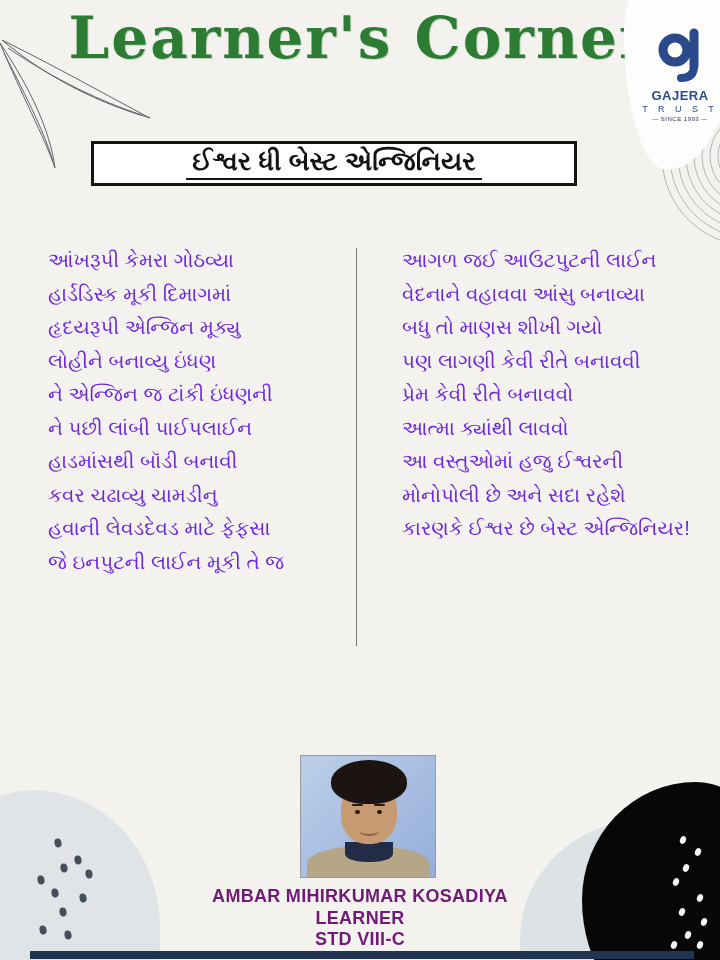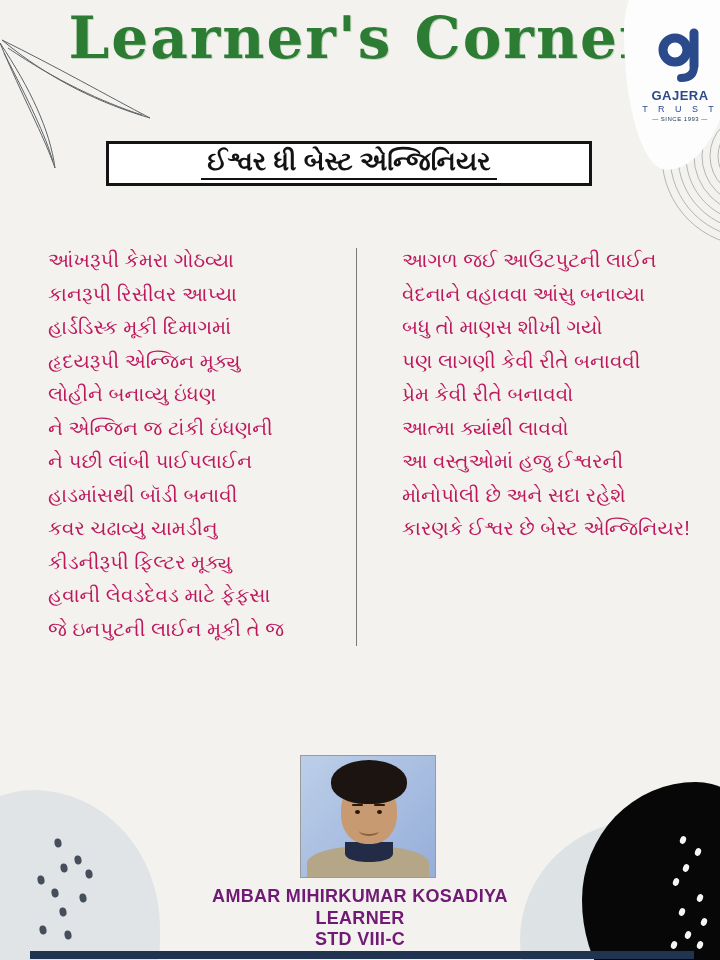--- a/index.html
+++ b/index.html
@@ -28,34 +28,34 @@
   .logo-shield{
     position:absolute;top:-44px;right:-16px;width:112px;height:214px;
     background:#fdfdfd;border-radius:48% 52% 62% 38% / 35% 35% 65% 65%;
   }
   .logo-inner{position:absolute;left:0;top:72px;width:100%;text-align:center;}
   .logo-name{font-size:13px;font-weight:bold;color:#2b4a8b;letter-spacing:.5px;margin-top:2px;}
   .logo-trust{font-size:9px;color:#2b4a8b;letter-spacing:4px;margin-top:1px;}
   .logo-since{font-size:6px;color:#1d3050;letter-spacing:.5px;margin-top:2px;}
   
   .poem-title-box{
-    position:absolute;left:106px;top:141px;width:486px;height:45px;
+    position:absolute;left:91px;top:141px;width:486px;height:45px;
     background:#fff;border:3px solid #141414;box-sizing:border-box;
     display:flex;align-items:center;justify-content:center;
   }
   .poem-title-box span{
     font-size:26px;font-weight:bold;color:#131313;
     border-bottom:2px solid #131313;padding:0 6px 2px 6px;line-height:1.1;
   }
   
   .poem{position:absolute;top:244px;left:0;width:720px;height:410px;}
   .col{position:absolute;top:0;}
   .col-left{left:48px;width:300px;}
   .col-right{left:402px;width:330px;}
-  .pl{height:33.5px;line-height:33.5px;font-size:20px;color:#be185d;white-space:nowrap;}
+  .pl{height:33.5px;line-height:33.5px;font-size:20px;color:#6d28d9;white-space:nowrap;}
   .divider{position:absolute;left:356px;top:4px;width:1px;height:398px;background:#7a7a7a;}
   
   .photo{
     position:absolute;left:300px;top:755px;width:136px;height:123px;
     border:1px solid #9a9a9a;box-sizing:border-box;overflow:hidden;
     background:linear-gradient(135deg,#bccfe9 0%,#96aed9 100%);
   }
   .photo .shirt{position:absolute;left:6px;top:90px;width:122px;height:36px;background:#b5a687;border-radius:48% 48% 0 0;}
   .photo .collar{position:absolute;left:44px;top:86px;width:48px;height:20px;background:#232c47;border-radius:0 0 42% 42%;}
   .photo .face{position:absolute;left:40px;top:24px;width:56px;height:64px;background:#c89a71;border-radius:46% 46% 44% 44%;}
@@ -122,29 +122,27 @@
     </div>
   </div>
 
   <div class="poem-title-box">
     <span>ઈશ્વર ધી બેસ્ટ એન્જિનિયર</span>
   </div>
 
   <div class="poem">
     <div class="col col-left">
       <div class="pl">આંખરૂપી કેમરા ગોઠવ્યા</div>
-      <div class="pl">કાનરૂપી રિસીવર આપ્યા</div>
       <div class="pl">હાર્ડડિસ્ક મૂકી દિમાગમાં</div>
       <div class="pl">હૃદયરૂપી એન્જિન મૂક્યુ</div>
       <div class="pl">લોહીને બનાવ્યુ ઇંધણ</div>
       <div class="pl">ને એન્જિન જ ટાંકી ઇંધણની</div>
       <div class="pl">ને પછી લાંબી પાઈપલાઈન</div>
       <div class="pl">હાડમાંસથી બૉડી બનાવી</div>
       <div class="pl">કવર ચઢાવ્યુ ચામડીનુ</div>
-      <div class="pl">કીડનીરૂપી ફિલ્ટર મૂક્યુ</div>
       <div class="pl">હવાની લેવડદેવડ માટે ફેફસા</div>
       <div class="pl">જે ઇનપુટની લાઈન મૂકી તે જ</div>
     </div>
     <div class="divider"></div>
     <div class="col col-right">
       <div class="pl">આગળ જઈ આઉટપુટની લાઈન</div>
       <div class="pl">વેદનાને વહાવવા આંસુ બનાવ્યા</div>
       <div class="pl">બધુ તો માણસ શીખી ગયો</div>
       <div class="pl">પણ લાગણી કેવી રીતે બનાવવી</div>
       <div class="pl">પ્રેમ કેવી રીતે બનાવવો</div>

